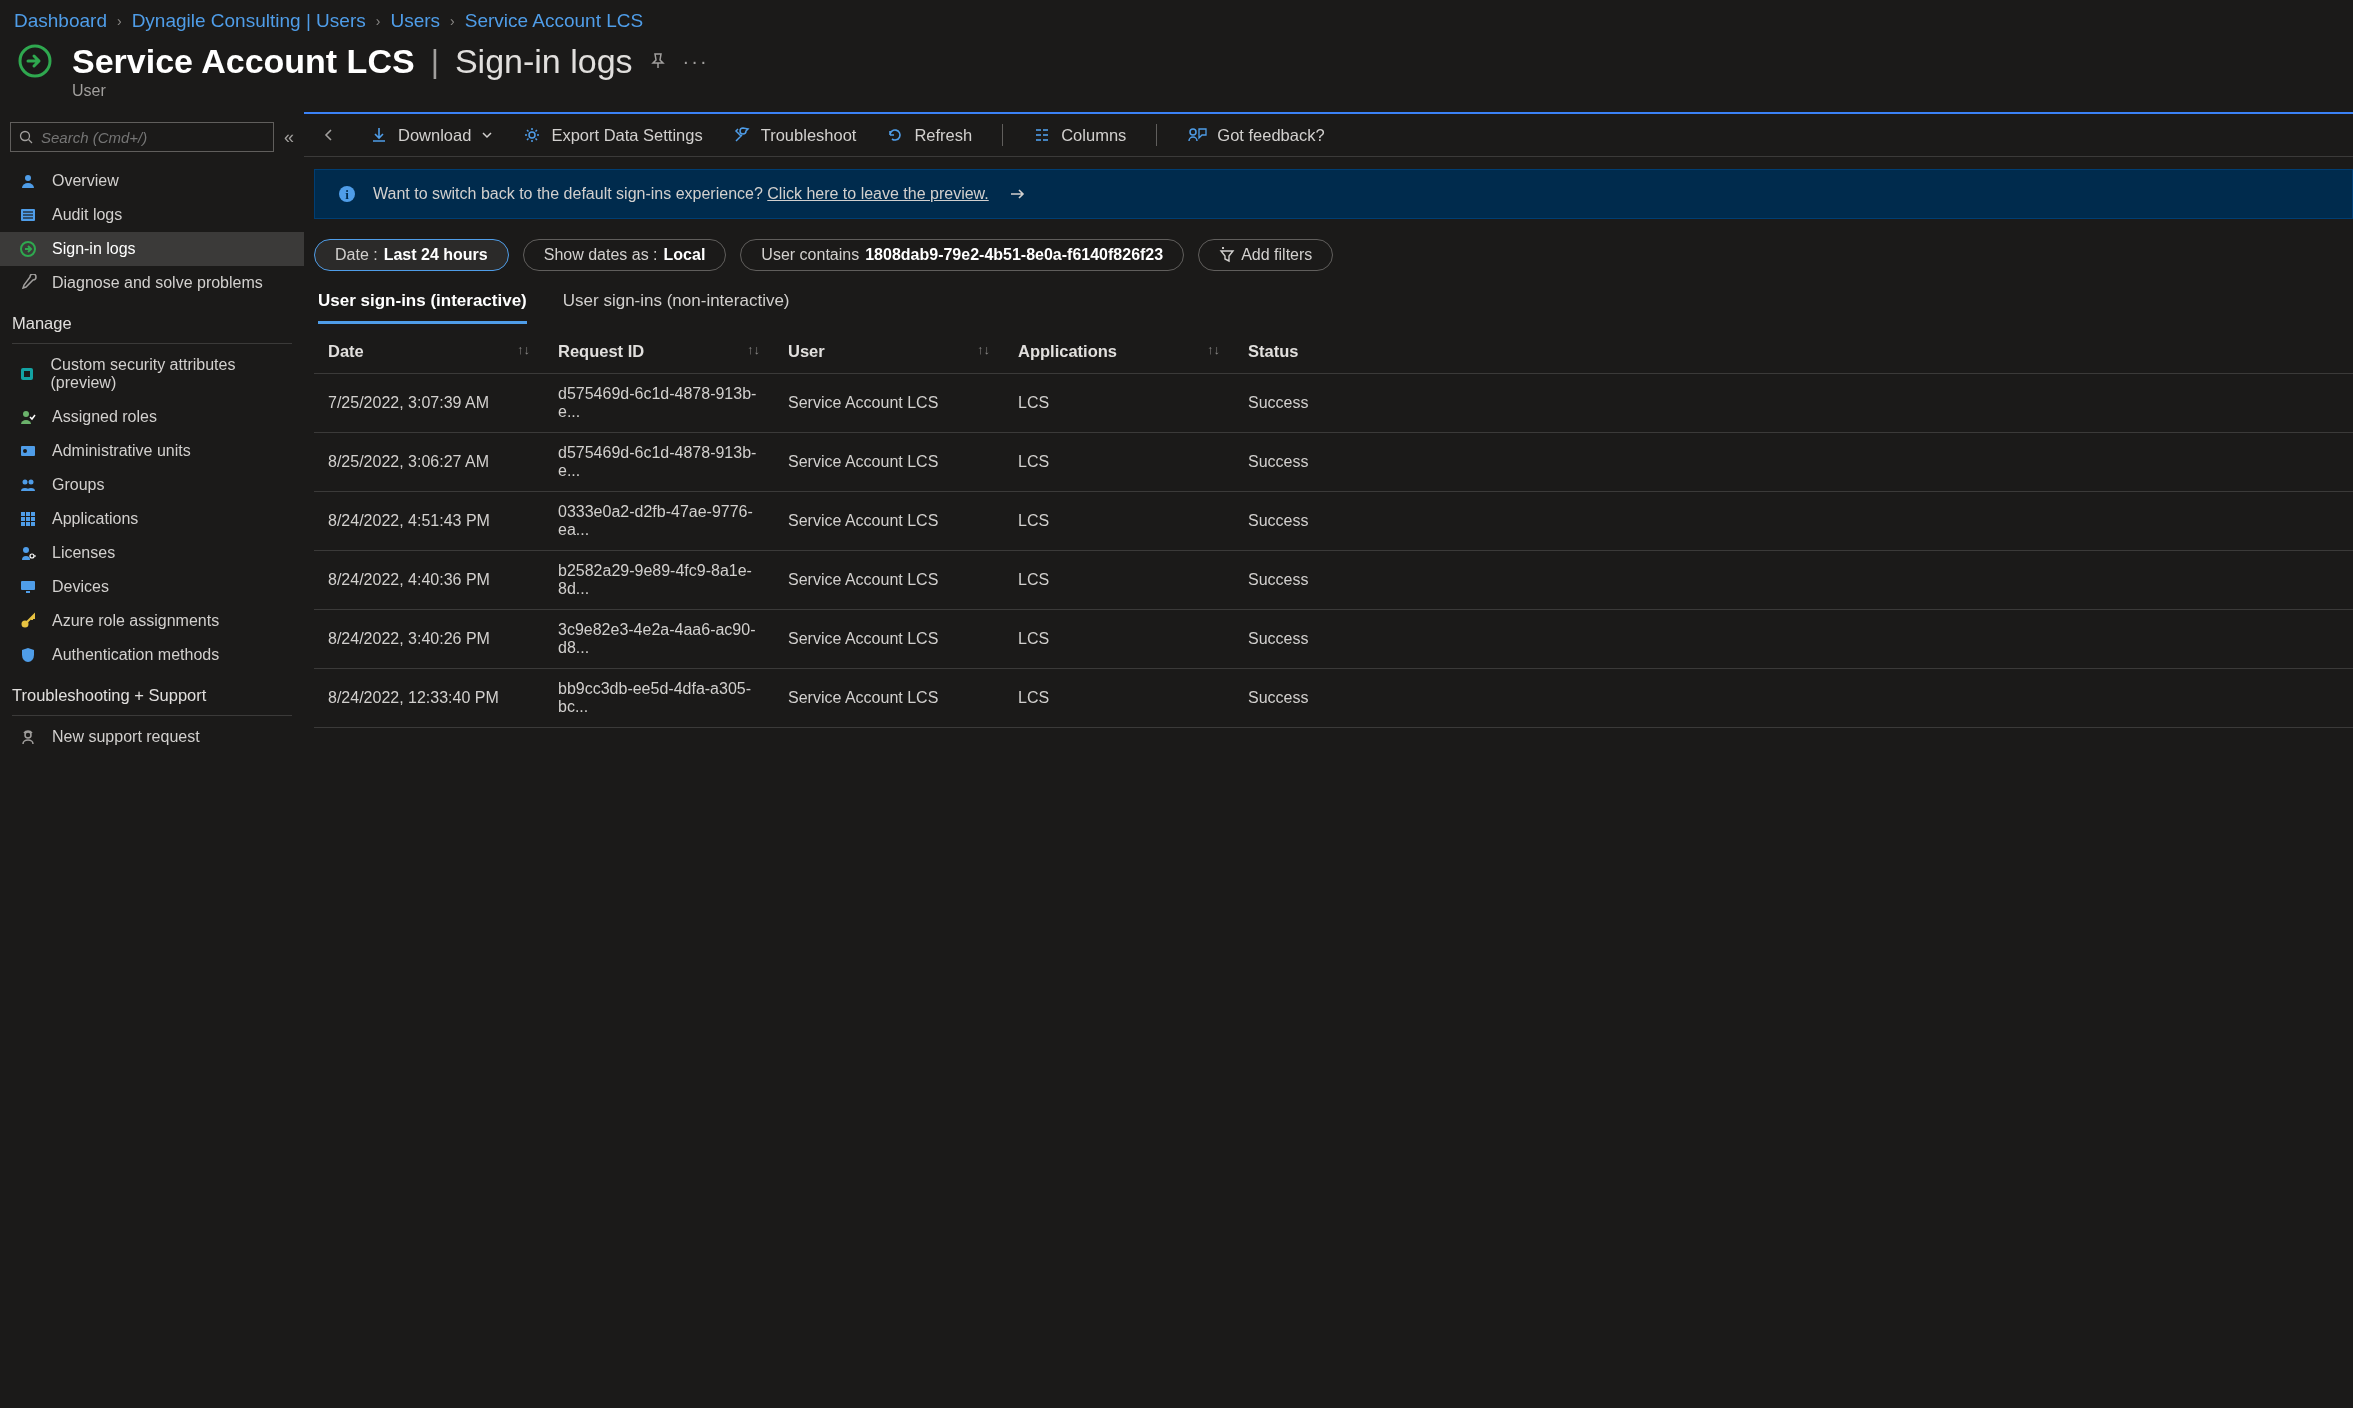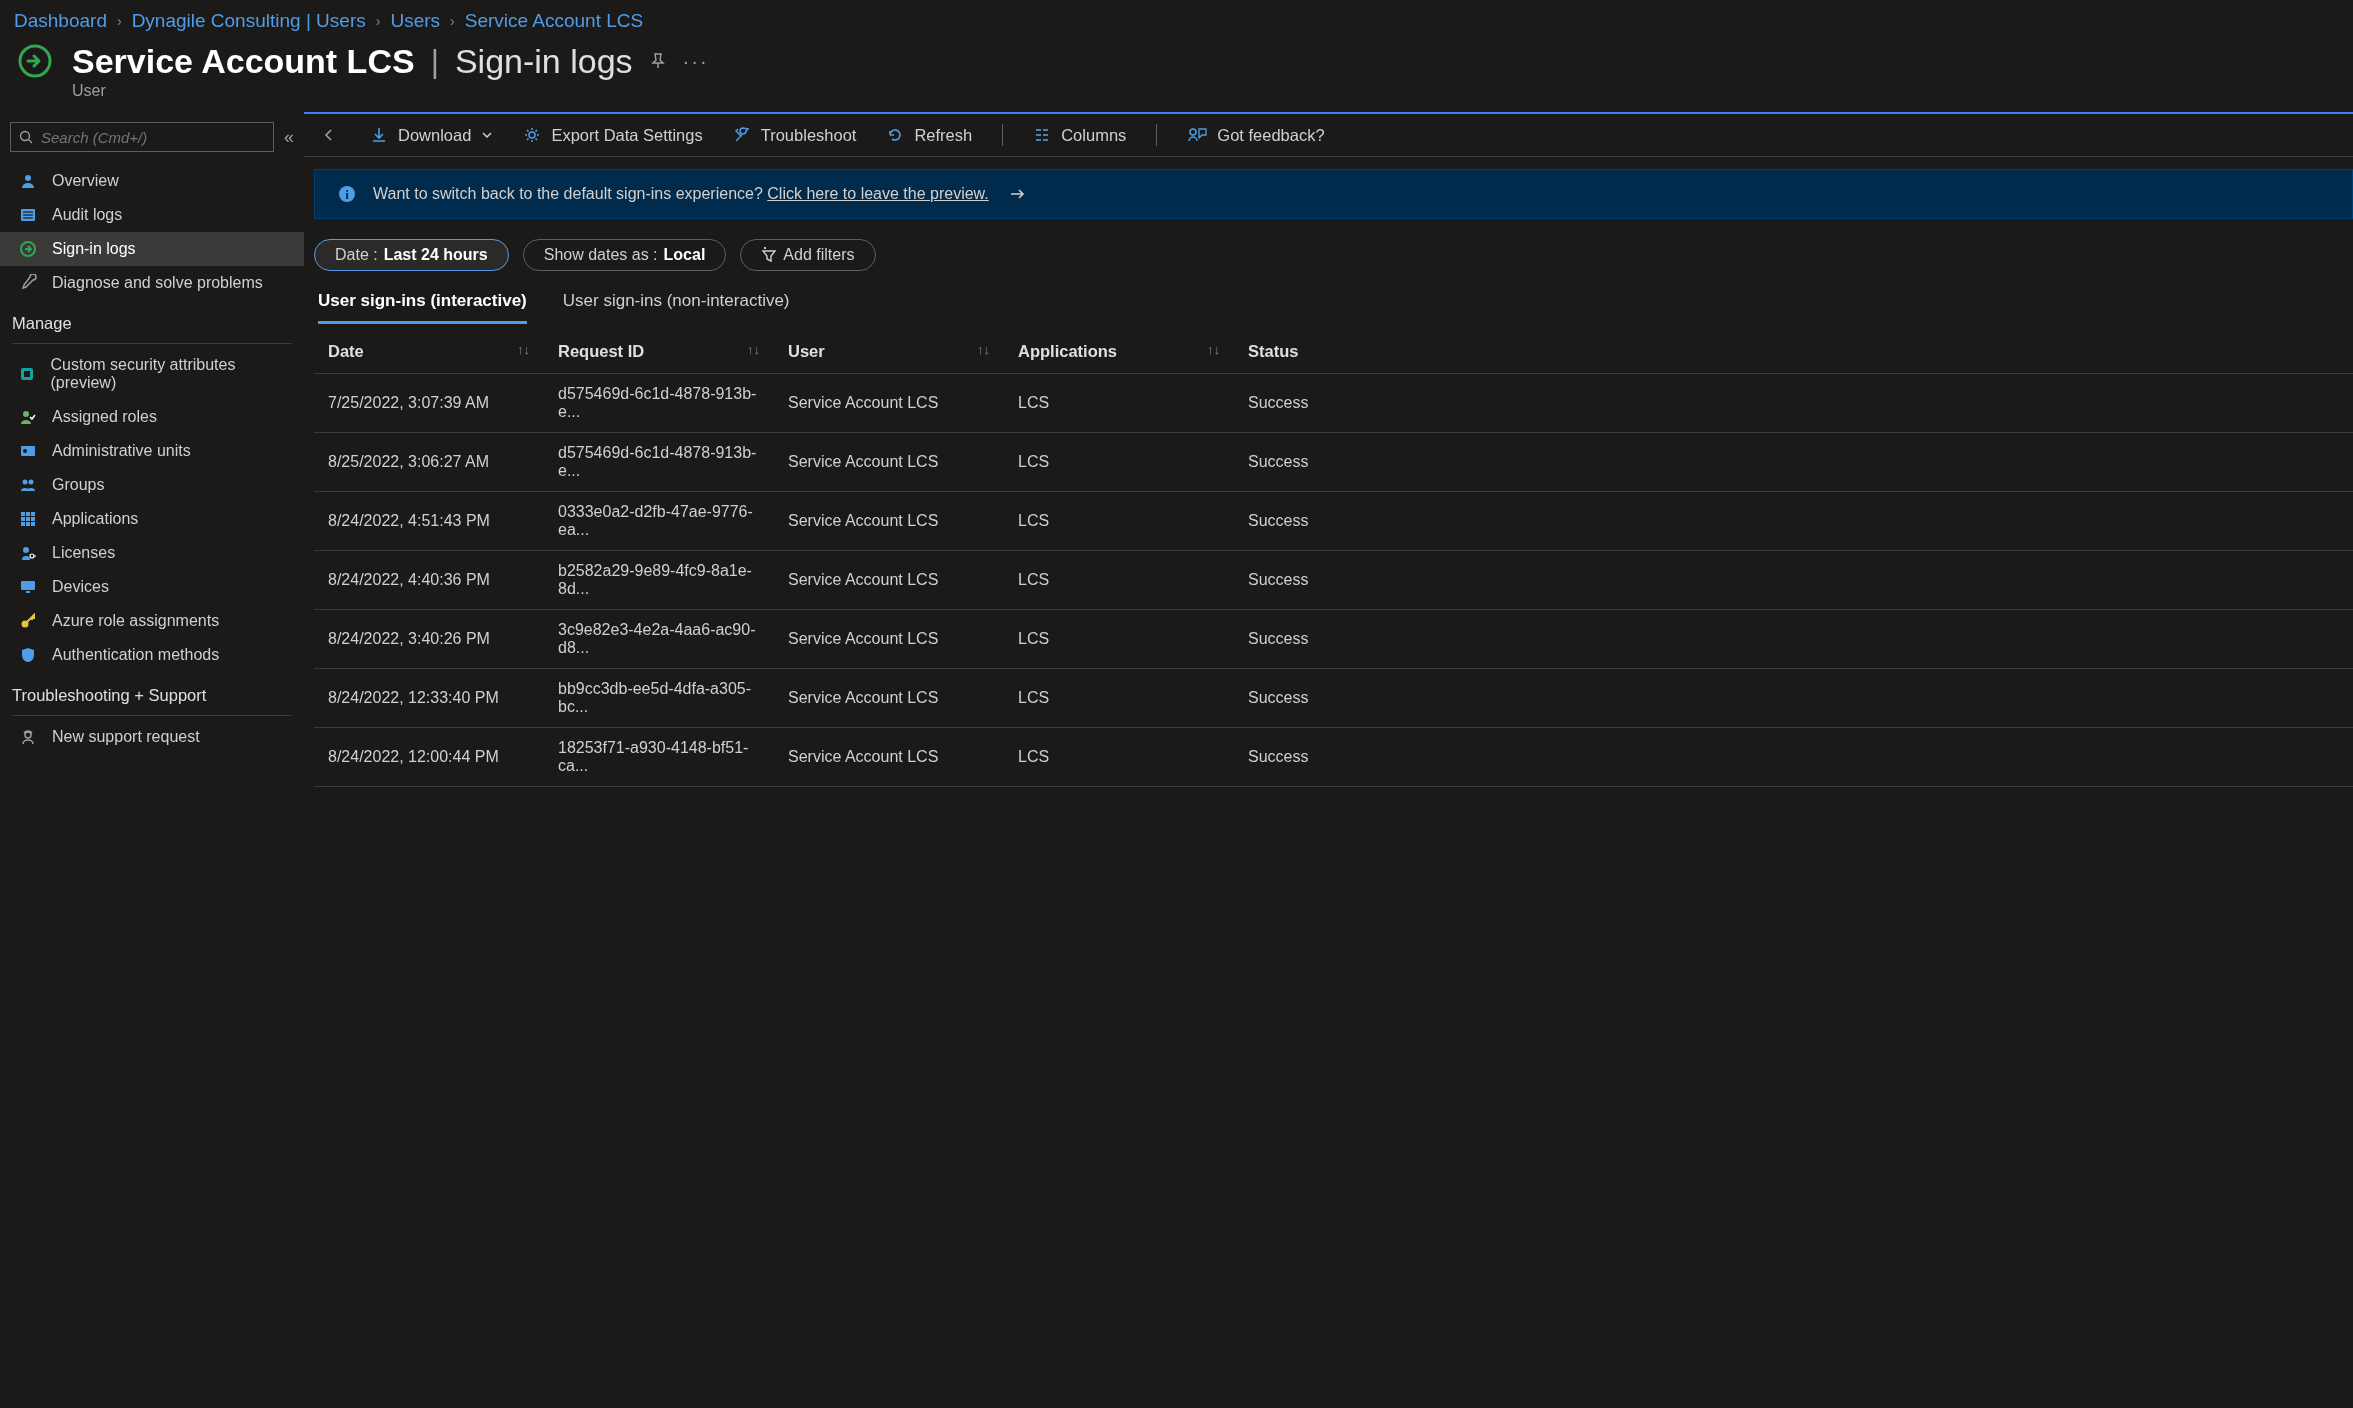--- a/index.html
+++ b/index.html
@@ -447,20 +447,24 @@
       </div>
 
       <div class="pill-row">
         <div class="pill primary">
           <span>Date : </span>
           <span class="bold">Last 24 hours</span>
         </div>
         <div class="pill">
           <span>Show dates as : </span>
           <span class="bold">Local</span>
+        </div>
+        <div class="pill">
+          <span>User contains </span>
+          <span class="bold">1808dab9-79e2-4b51-8e0a-f6140f826f23</span>
         </div>
         <div class="pill">
           <span>
             <svg width="16" height="16" viewBox="0 0 16 16">
                 <path d="M3 1 L5 1 M4 0 L4 2" stroke="#d2d0ce" stroke-width="1.4"></path>
                 <path d="M2 4 L14 4 L10 9 L10 14 L6 12 L6 9 Z" stroke="#d2d0ce" stroke-width="1.4" fill="none"></path>
               </svg>
           </span>
           <span>Add filters</span>
         </div>
@@ -518,25 +522,18 @@
     <td>LCS</td>
     <td>Success</td>
               </tr>
               <tr>
     <td>8/24/2022, 12:33:40 PM</td>
     <td>bb9cc3db-ee5d-4dfa-a305-bc...</td>
     <td>Service Account LCS</td>
     <td>LCS</td>
     <td>Success</td>
               </tr>
-              <tr>
-    <td>8/24/2022, 12:00:44 PM</td>
-    <td>18253f71-a930-4148-bf51-ca...</td>
-    <td>Service Account LCS</td>
-    <td>LCS</td>
-    <td>Success</td>
-              </tr>
             </tbody>
         </table>
       </div>
     </div>
   </main>
 </div>
 
 </body></html>

